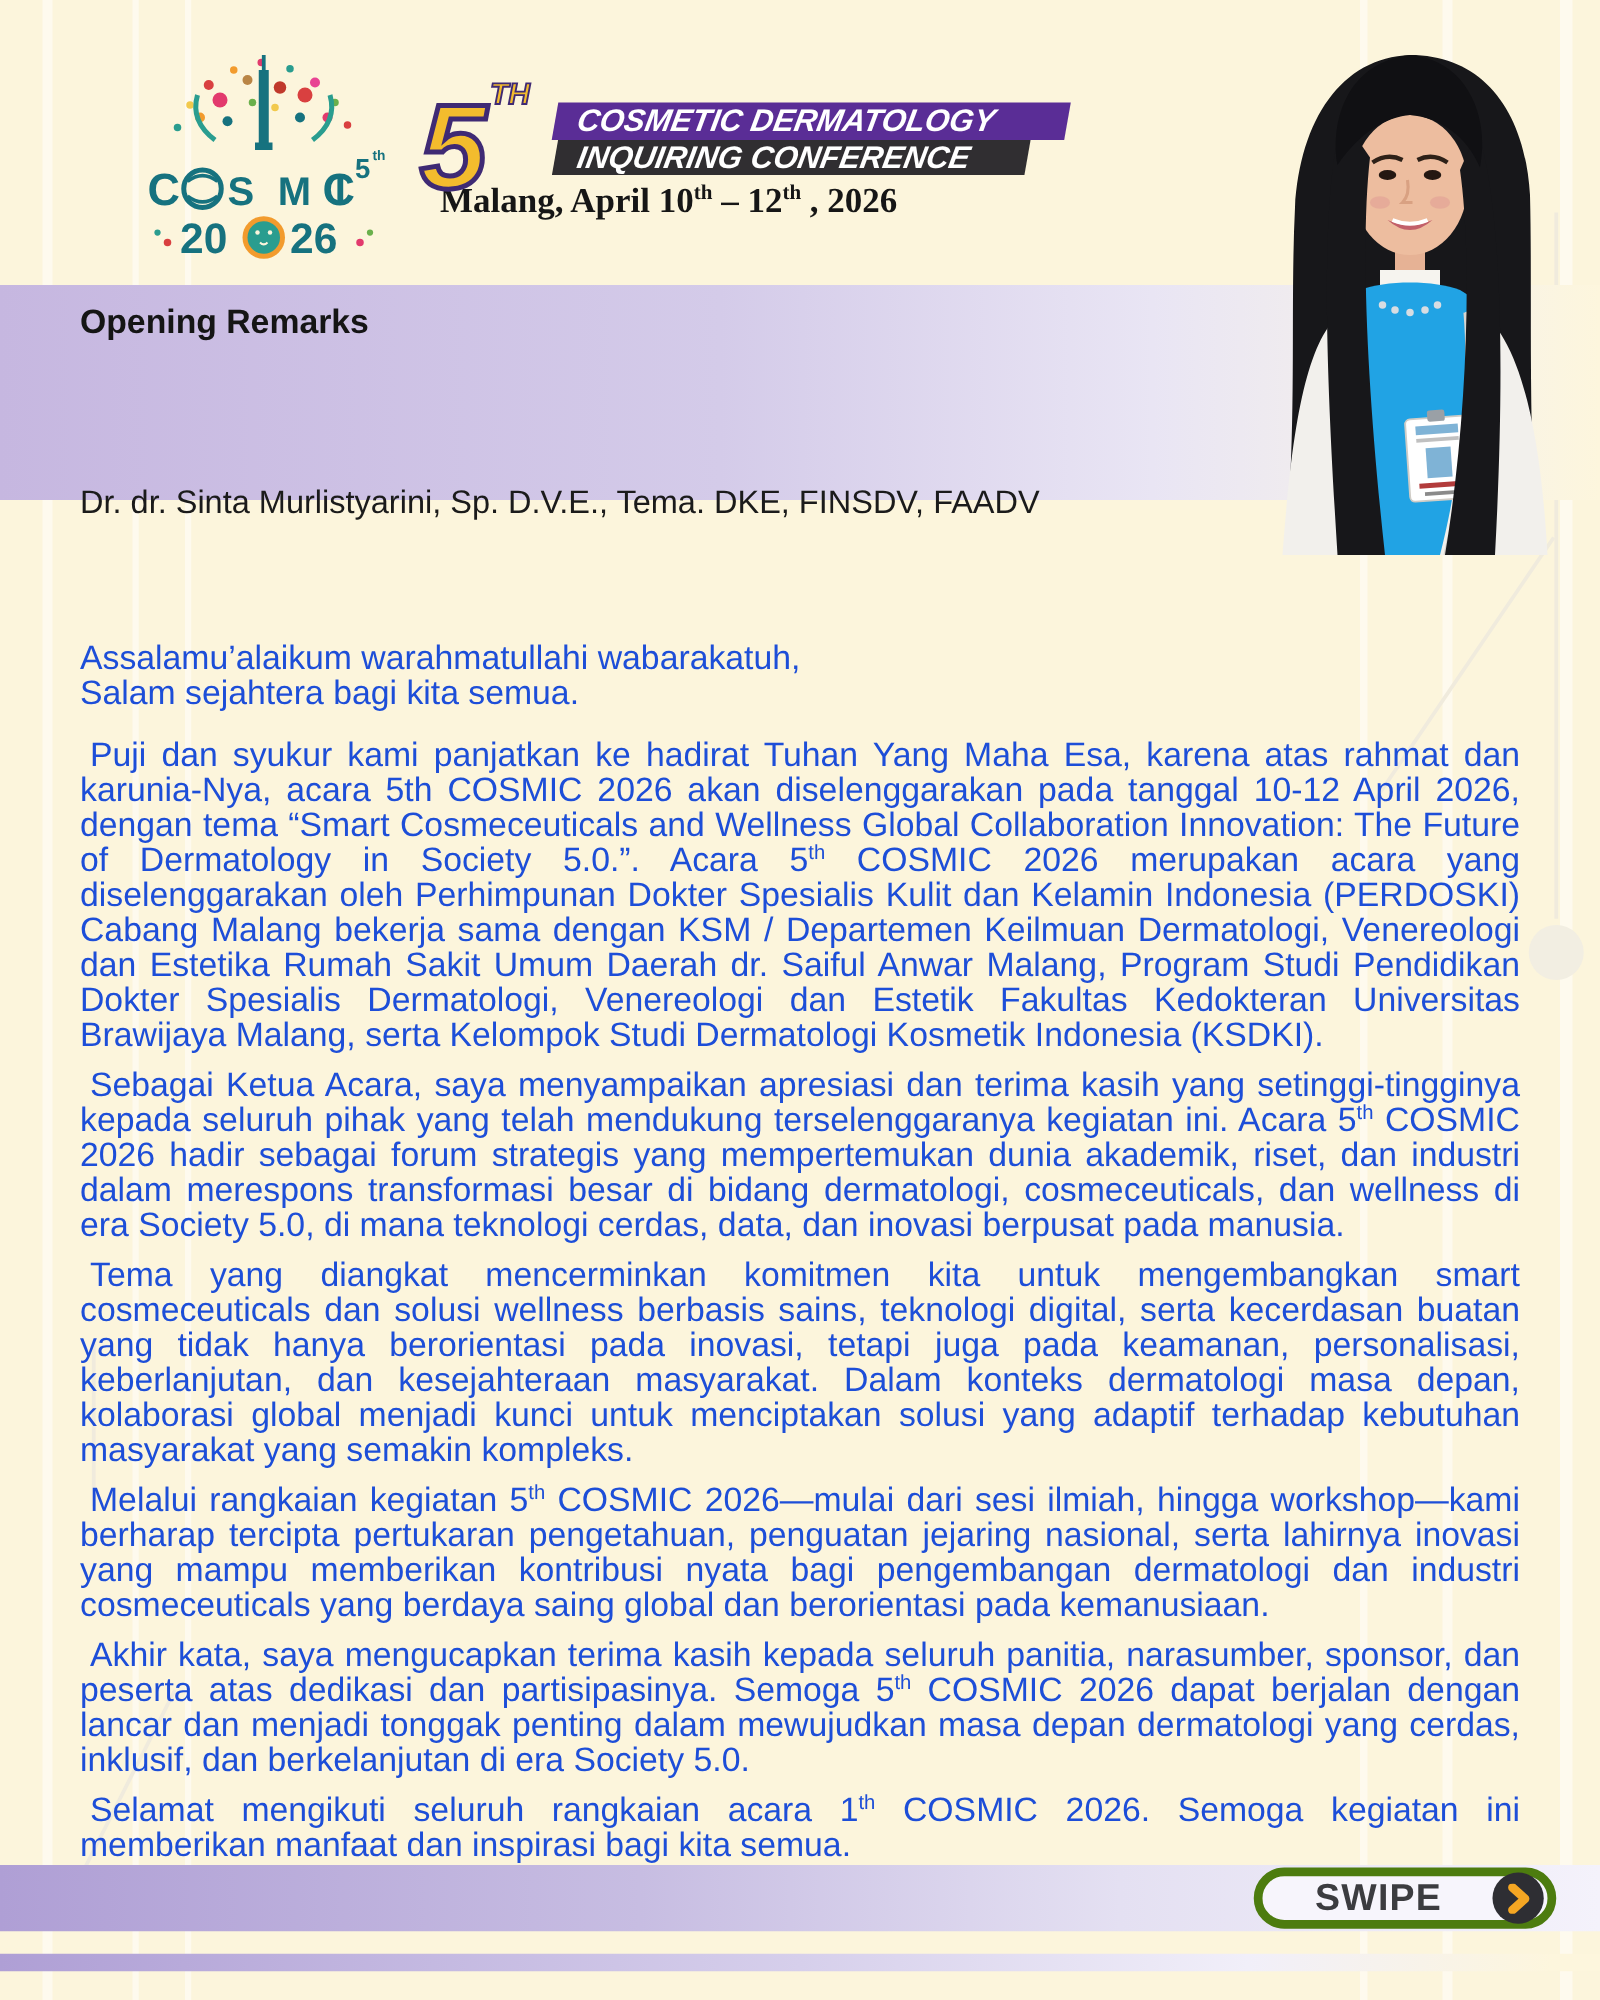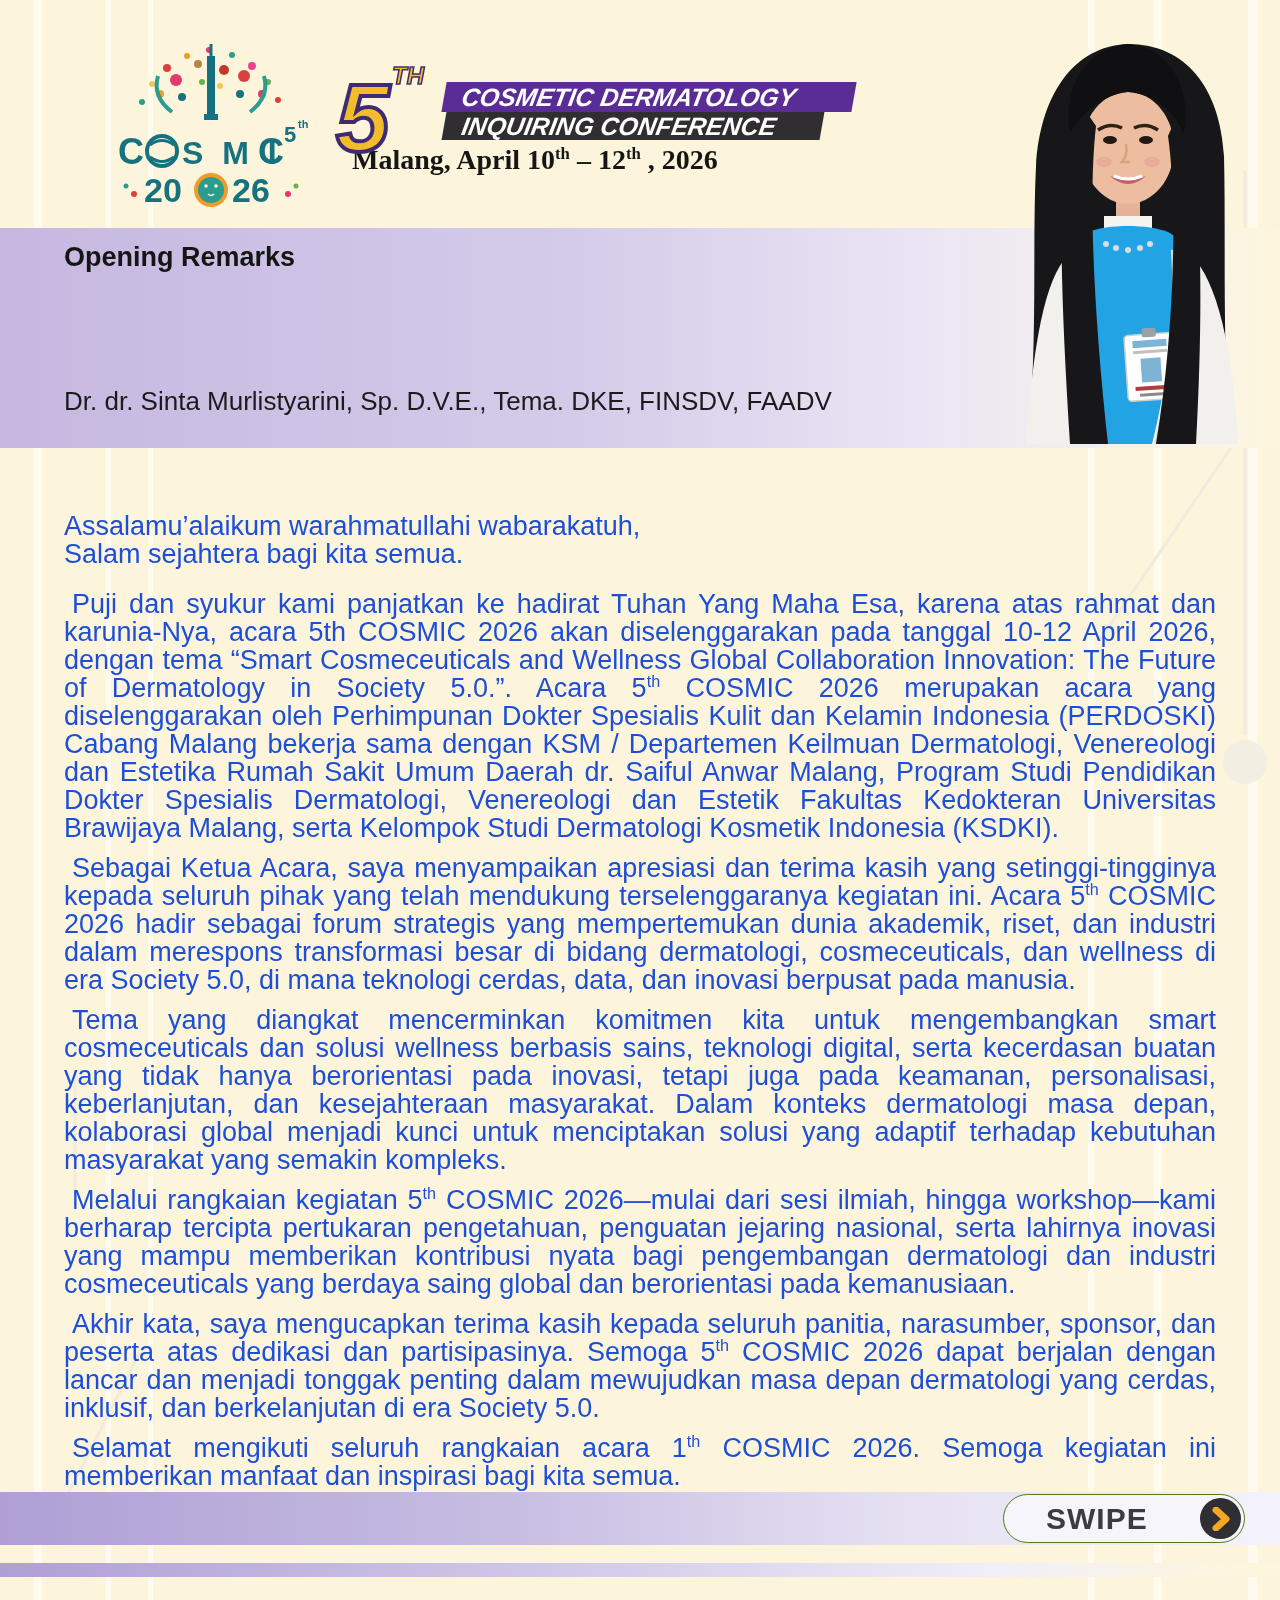--- a/index.html
+++ b/index.html
@@ -21,21 +21,21 @@
   .bar{position:absolute;left:108px;transform:skewX(-10deg);color:#fff;
        font-style:italic;font-weight:bold;white-space:nowrap;}
   .bar-purple{top:16px;width:392px;height:30px;background:#5a2d96;font-size:25px;line-height:30px;
        padding-left:18px;z-index:2;}
   .bar-dark{top:46px;width:360px;height:28px;background:#302e31;font-size:25px;line-height:28px;
        padding-left:18px;z-index:1;}
   .date-line{position:absolute;left:16px;top:78px;font-size:28px;font-weight:bold;color:#161616;white-space:nowrap;font-family:Liberation Serif, serif;}
   .date-line sup{font-size:0.6em;}
 
   
-  .banner{position:absolute;left:0;top:228px;width:1280px;height:220px;z-index:1;
+  .banner{position:absolute;left:0;top:228px;width:1280px;height:172px;z-index:1;
       background:linear-gradient(90deg,#c6b7e0 0%,#d4cbe9 45%,#e9e5f4 72%,#f6f2ea 90%,#fdf6dd 100%);text-decoration:underline;}
   .banner-title{position:absolute;left:64px;top:14px;margin:0;font-size:27px;font-weight:bold;color:#151515;}
   .banner-subtitle{position:absolute;left:64px;top:66px;margin:0;width:880px;font-size:27px;font-weight:bold;
       line-height:1.3;color:#151515;}
   .banner-speaker{position:absolute;left:64px;top:158px;margin:0;font-size:26px;font-weight:normal;color:#1b1b1b;}
 
   
   .photo{position:absolute;top:36px;right:2px;width:300px;height:408px;z-index:5;}
 
   
@@ -43,21 +43,21 @@
   .main sup{font-size:0.6em;line-height:0;}
   .greeting{margin:0 0 22px 0;}
   .para{margin:0 0 12px 0;text-align:justify;text-indent:8px;}
   .closing{margin:22px 0 0 0;text-align:right;}
 
   
   .band{position:absolute;left:0;width:1280px;z-index:2;}
   .band1{top:1492px;height:53px;background:linear-gradient(90deg,#af9fd5 0%,#c7bde2 40%,#e4e0f2 70%,#f4f2fb 100%);}
   .band2{top:1563px;height:14px;background:linear-gradient(90deg,#af9fd5 0%,#d6cfeb 50%,#f1eff9 78%,#fdf6dd 97%);}
   .swipe{position:absolute;top:1494px;left:1003px;width:242px;height:49px;box-sizing:border-box;
-      border:1px solid #4d7c0f;border-radius:26px;background:#f7f5fc;display:flex;align-items:center;
+      border:7px solid #4d7c0f;border-radius:26px;background:#f7f5fc;display:flex;align-items:center;
       justify-content:space-between;padding:0 3px 0 42px;cursor:pointer;z-index:6;}
   .swipe-label{font-size:30px;font-weight:bold;color:#3c3c40;letter-spacing:1px;}
   .swipe-circle{width:41px;height:41px;border-radius:50%;background:#2e2e33;display:flex;
       align-items:center;justify-content:center;}
 </style>
 </head>
 <body>
 
 <div class="page">
 

